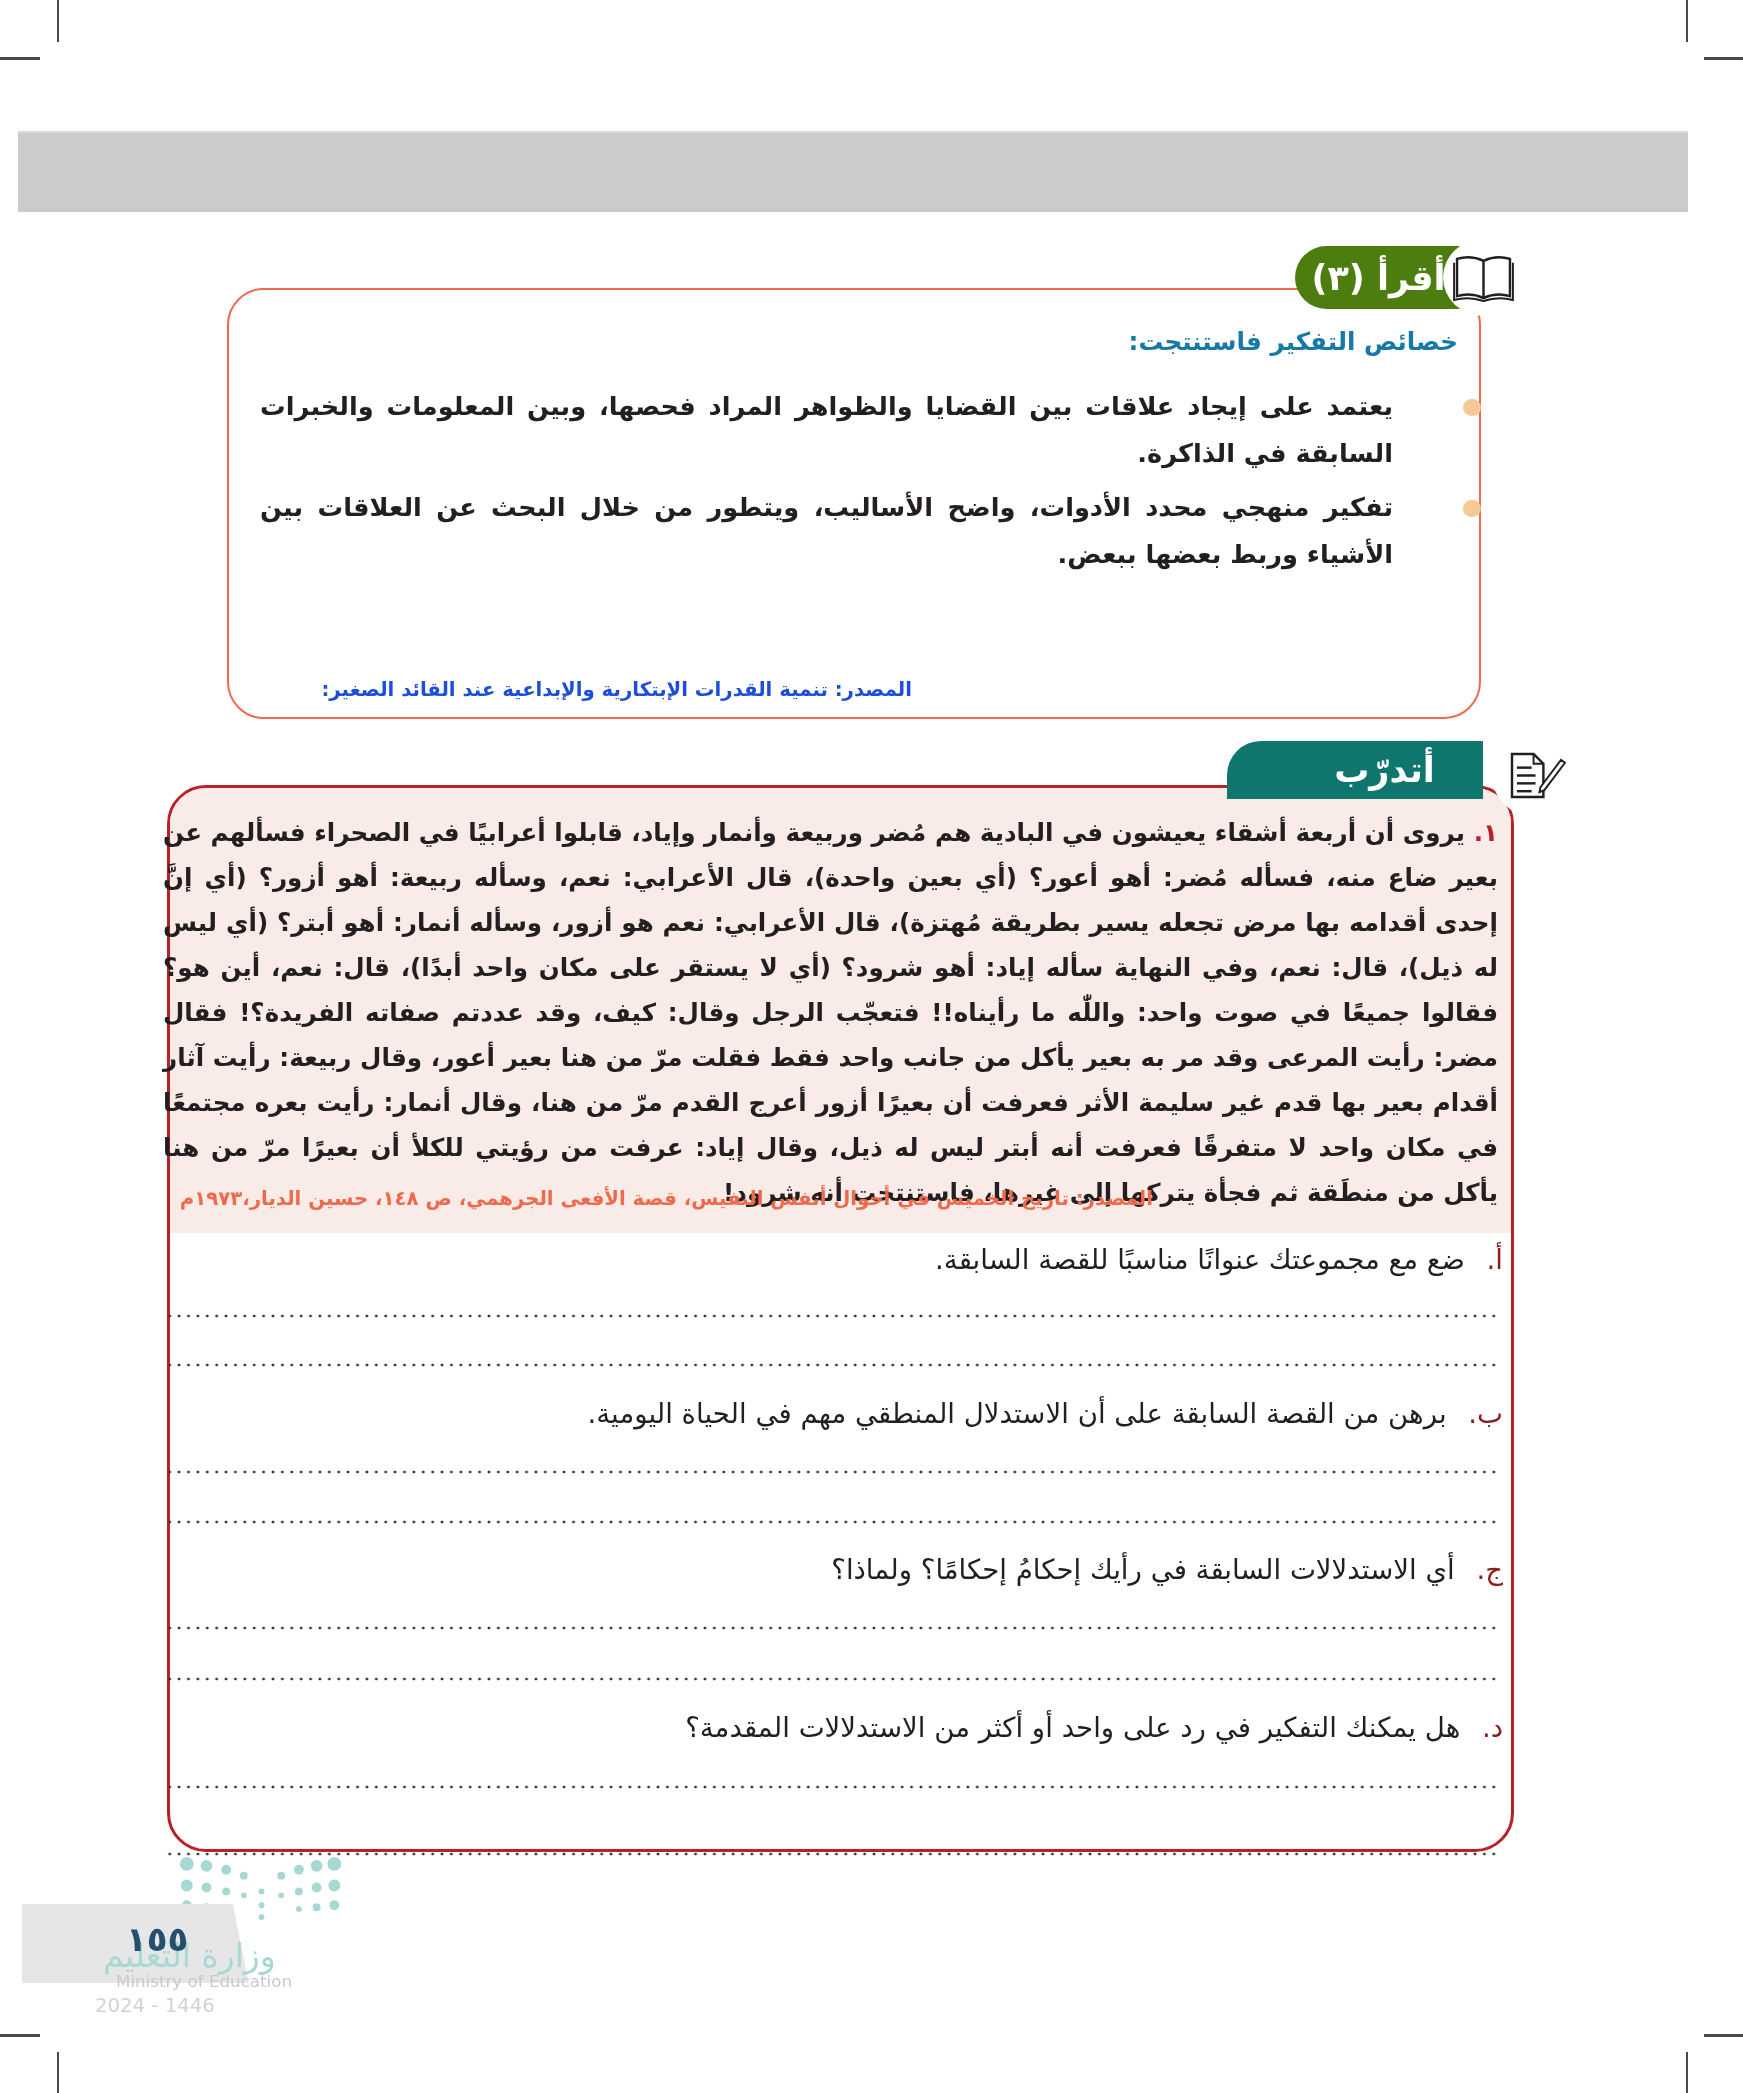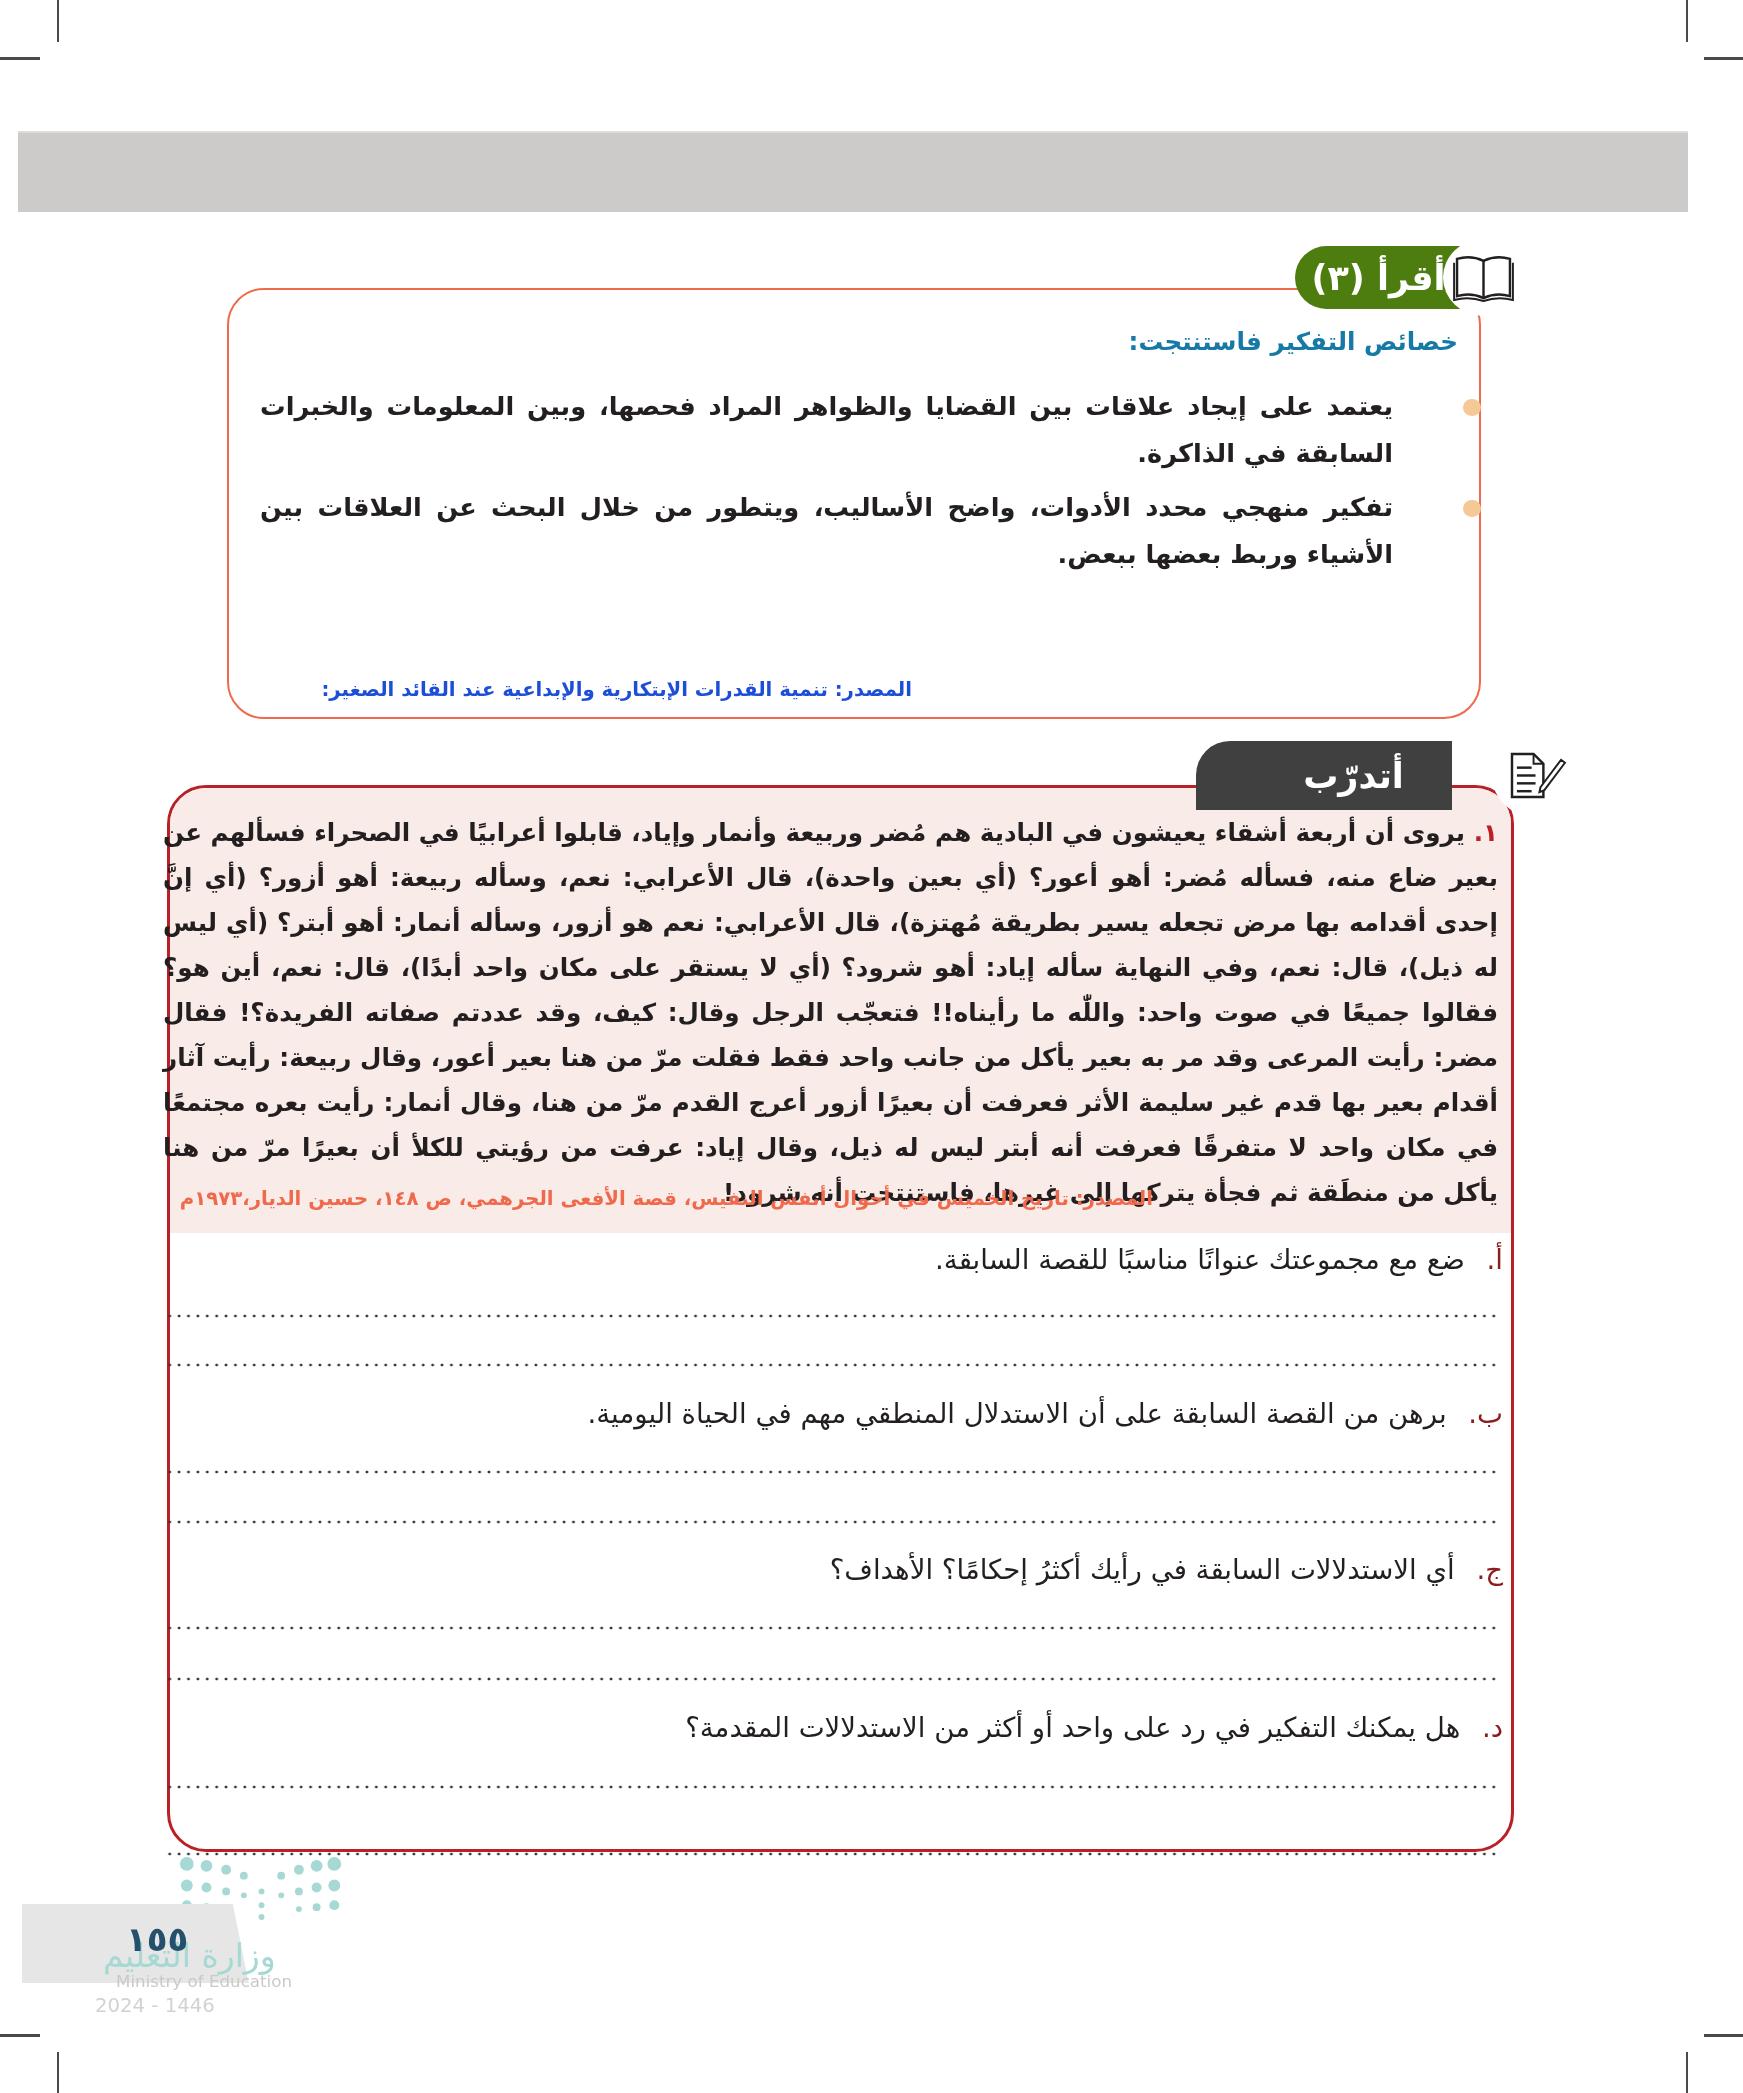--- a/index.html
+++ b/index.html
@@ -50,22 +50,22 @@
   }
   .read-source span { display: block; }
 
   
   .practice-box {
     position: absolute; left: 167px; top: 785px; width: 1347px; height: 1067px;
     border: 3.9px solid #b92027; border-radius: 39px; box-sizing: border-box; overflow: hidden;
   }
   .story-bg { position: absolute; left: 0; top: 0; right: 0; height: 445px; background: #f9ebe7; }
   .practice-tab {
-    position: absolute; left: 1196px; top: 741px; width: 256px; height: 69px;
-    background: #404040; border-radius: 34px 0 0 0;
+    position: absolute; left: 1227px; top: 741px; width: 256px; height: 58px;
+    background: #0f766e; border-radius: 34px 0 0 0;
     display: flex; align-items: center; justify-content: center;
     color: #fff; font-weight: bold; font-size: 35px; direction: rtl;
   }
   .practice-icon { left: 1492px; top: 733px; width: 91px; height: 85px; }
   .story {
     position: absolute; right: 246px; top: 810px; width: 1335px; direction: rtl;
     font-size: 24.6px; line-height: 45px; text-align: justify; font-weight: bold;
   }
   .story .num { color: #b92027; }
   .story-source {
@@ -154,21 +154,21 @@
 <div class="dotline" style="top:1314px;"></div>
 <div class="dotline" style="top:1363px;"></div>
 
 <div class="question" style="top:1397px;">
   <span class="letter">ب.</span><span>برهن من القصة السابقة على أن الاستدلال المنطقي مهم في الحياة اليومية.</span>
 </div>
 <div class="dotline" style="top:1470px;"></div>
 <div class="dotline" style="top:1520px;"></div>
 
 <div class="question" style="top:1553px;">
-  <span class="letter">ج.</span><span>أي الاستدلالات السابقة في رأيك أكثرُ إحكامًا؟ الأهداف؟</span>
+  <span class="letter">ج.</span><span>أي الاستدلالات السابقة في رأيك إحكامُ إحكامًا؟ ولماذا؟</span>
 </div>
 <div class="dotline" style="top:1626px;"></div>
 <div class="dotline" style="top:1677px;"></div>
 
 <div class="question" style="top:1711px;">
   <span class="letter">د.</span><span>هل يمكنك التفكير في رد على واحد أو أكثر من الاستدلالات المقدمة؟</span>
 </div>
 <div class="dotline" style="top:1785px;"></div>
 <div class="dotline" style="top:1852px;"></div>
 

